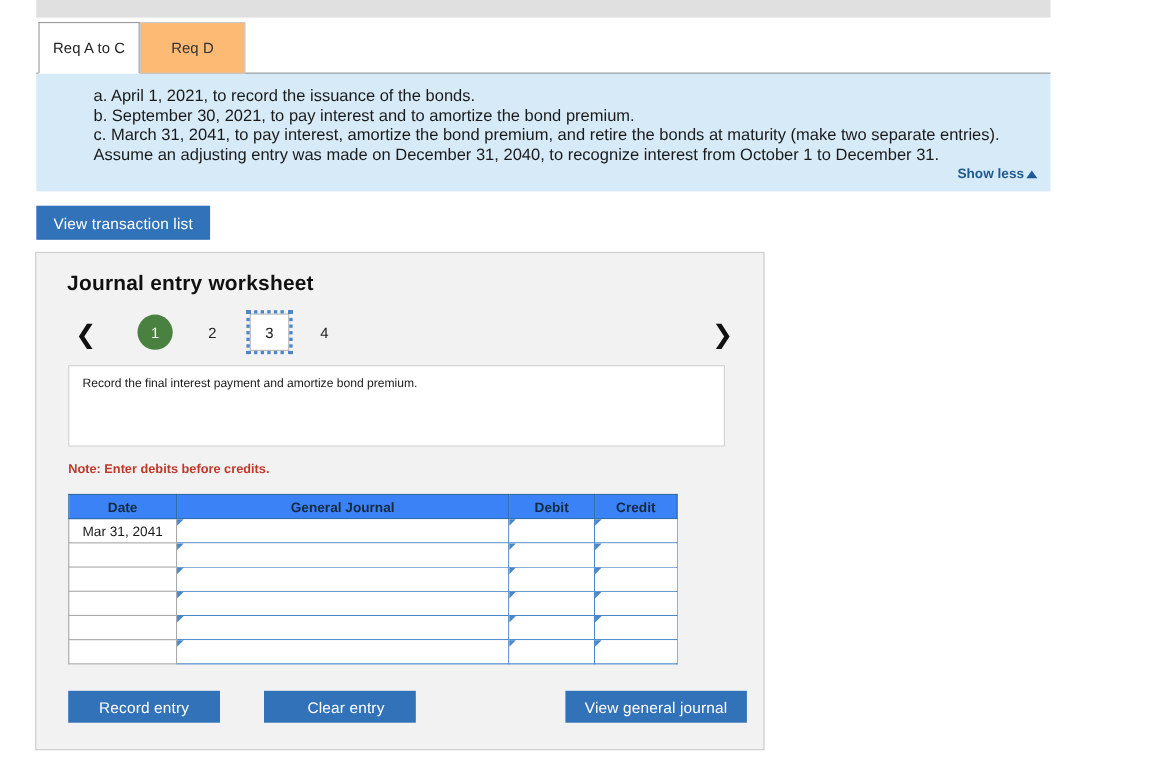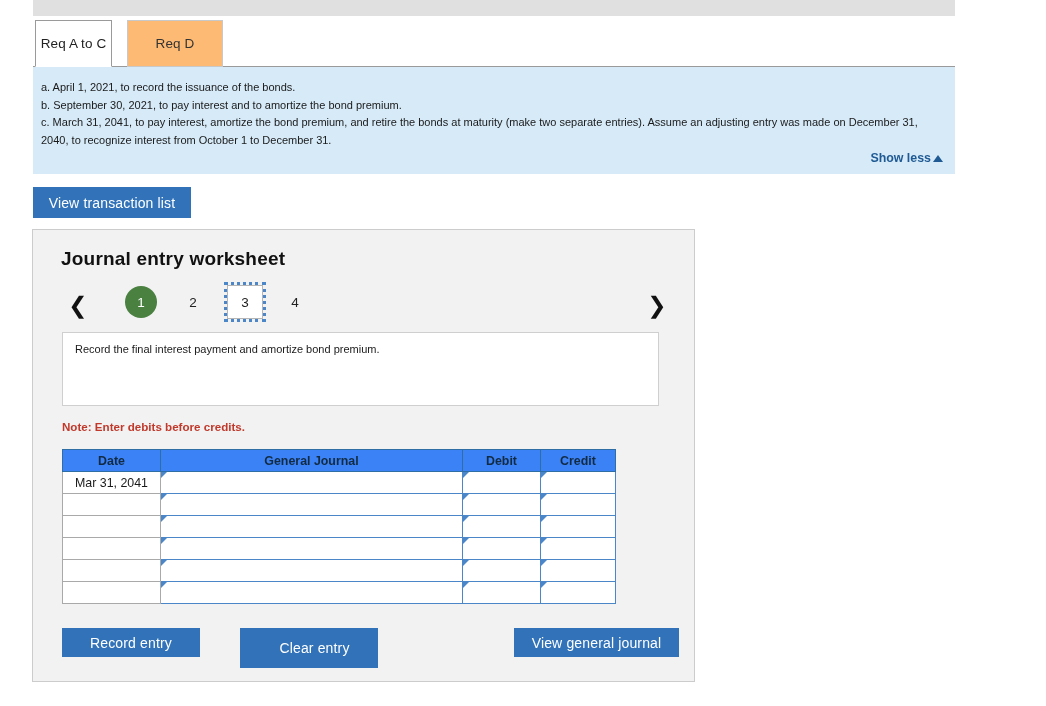--- a/index.html
+++ b/index.html
@@ -23,21 +23,21 @@
     position: absolute; left: 33px; top: 20px; width: 922px; height: 48px;
   }
   .tab {
     position: absolute; top: 0; height: 47px;
     display: flex; align-items: center; justify-content: center;
     font-size: 13.5px; color: #222; letter-spacing: .1px;
     border: 1px solid #9a9a9a;
     cursor: pointer; user-select: none;
   }
   .tab.active {
-    left: 2px; width: 77px;
+    left: 2px; width: 92px;
     background: #ffffff;
     border-bottom: 1px solid #ffffff;
     z-index: 3;
   }
   .tab.inactive {
     left: 94px; width: 96px;
     background: #fdba74;
     border-color: #c8c8c8;
     border-bottom: 1px solid #c8c8c8;
     z-index: 2;
@@ -45,22 +45,23 @@
   }
 
   
   .info-box {
     position: absolute; left: 33px; top: 66px; width: 922px; height: 108px;
     background: #d6eaf8;
     border-top: 1px solid #9a9a9a;
     padding: 12px 16px 0 8px;
   }
   .info-line {
-    font-size: 11px; color: #1a1a1a; line-height: 17.6px;
+    font-size: 15px; color: #1a1a1a; line-height: 17.6px;
     white-space: nowrap;
+    margin-left: 44px;
   }
   .info-line.wrap { white-space: normal; }
   .show-less {
     position: absolute; right: 12px; bottom: 9px;
     font-size: 12.4px; font-weight: bold; color: #1f5a94;
     cursor: pointer; user-select: none;
     display: flex; align-items: center; gap: 2px;
   }
   .show-less .caret {
     display: inline-block;
@@ -190,21 +191,21 @@
   .cell-input::before {
     content: "";
     position: absolute; left: 0px; top: 0px;
     width: 0; height: 0;
     border-left: 6px solid #4a86c8;
     border-bottom: 6px solid transparent;
   }
 
   
   #record-entry        { position: absolute; left: 29px;  top: 398px; width: 138px; height: 29px; }
-  #clear-entry         { position: absolute; left: 207px; top: 398px; width: 138px; height: 40px; padding-left: 11px; }
+  #clear-entry         { position: absolute; left: 207px; top: 398px; width: 138px; height: 29px; padding-left: 11px; }
   #view-general-journal{ position: absolute; left: 481px; top: 398px; width: 165px; height: 29px; }
 </style>
 </head>
 <body>
 
 <div id="root">
 
   <div class="top-bar"></div>
 
   <div class="tab-strip">

